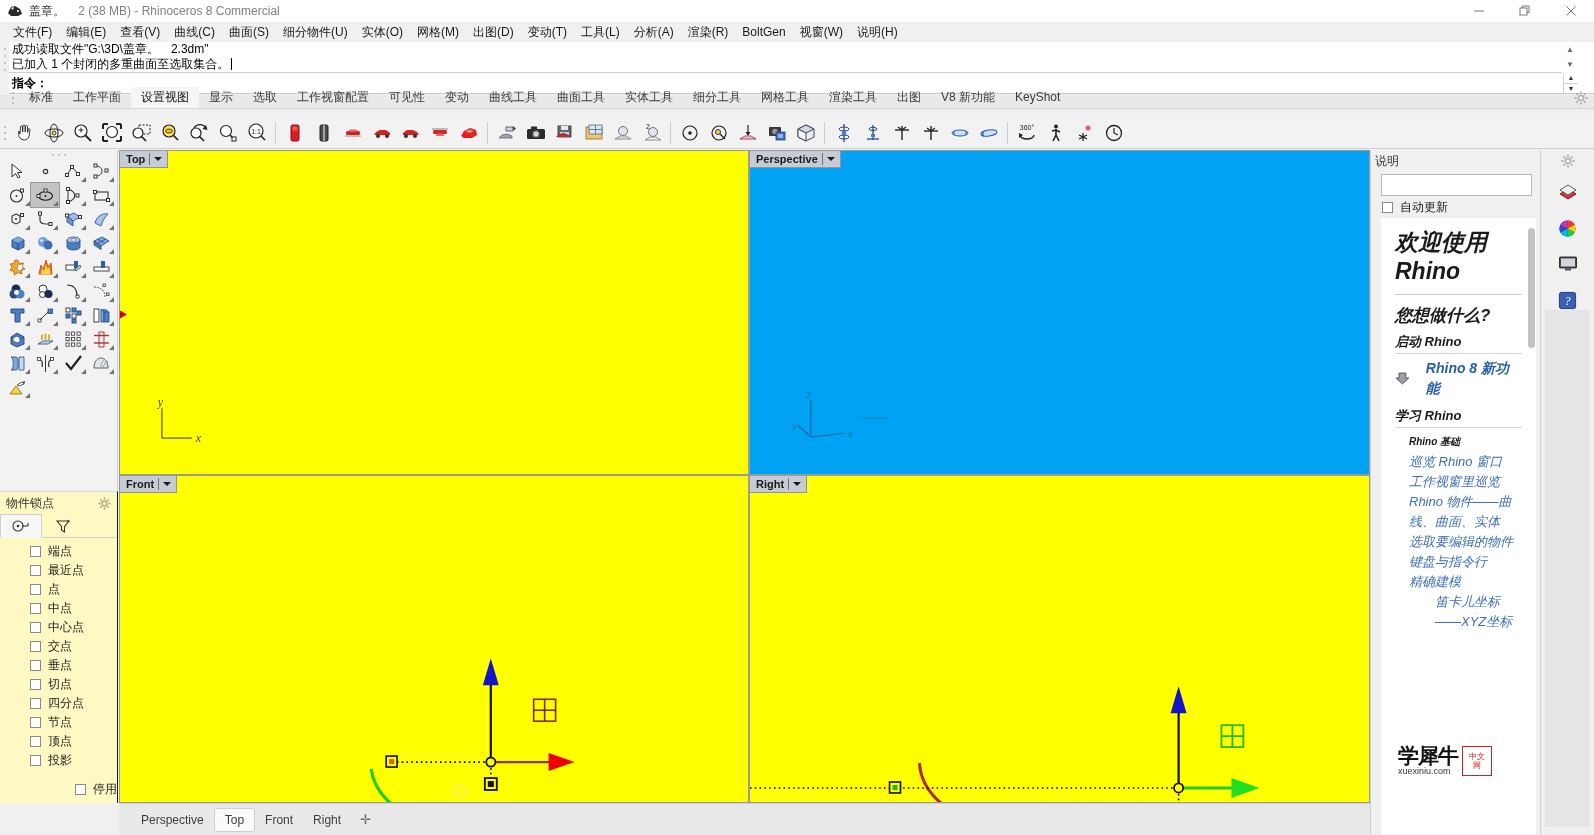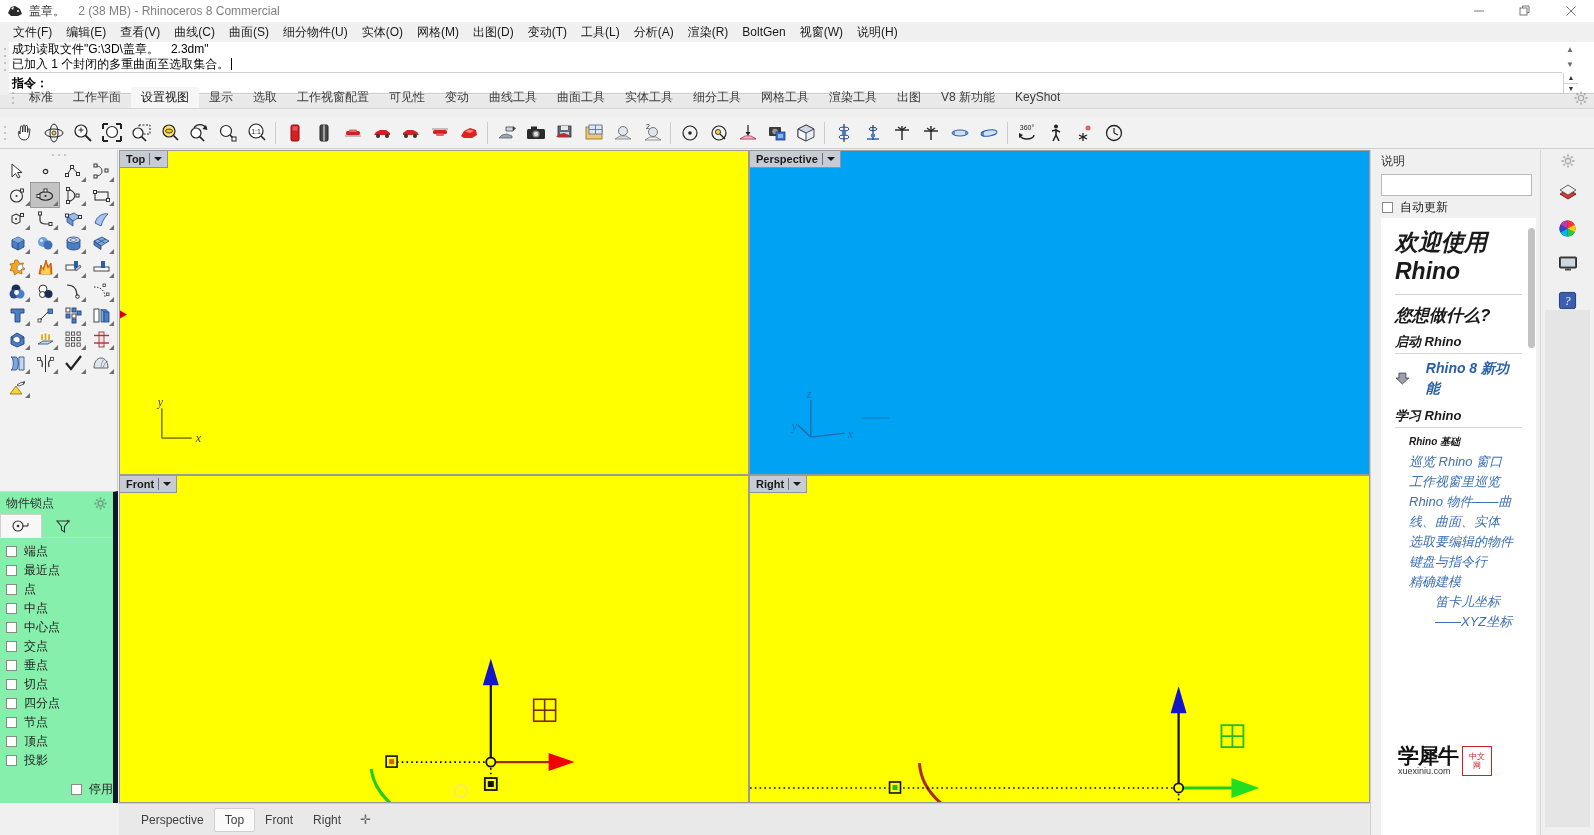--- a/index.html
+++ b/index.html
@@ -130,32 +130,32 @@
   }
   .lp-cell.sel { background:#c3c3c3; outline:1px solid #9a9a9a; }
   .lp-cell .flyout {
     position:absolute; right:1px; bottom:1px; width:0;height:0;
     border-left:5px solid transparent; border-bottom:5px solid #707070;
   }
 
   
   .osnap {
     position:absolute; left:0; bottom:32px; width:118px; height:312px;
-    background:#86efac; border-right:5px solid #0f172a; border-top:1px solid #d6d6d6;
+    background:#fef9c3; border-right:1px solid #0f172a; border-top:1px solid #d6d6d6;
   }
   .osnap-head {
     height:22px; display:flex; align-items:center; padding-left:6px;
     font-size:12px; color:#333;
   }
   .osnap-head .gear { margin-left:auto; margin-right:6px; width:13px;height:13px;opacity:.5;}
   .osnap-tabs { height:24px; display:flex; border-bottom:1px solid #cfcfcf; }
   .osnap-tab { width:42px;height:24px;display:flex;align-items:center;justify-content:center;}
   .osnap-tab.active { background:#f7f7f7; border-top:1px solid #cfcfcf;
     border-left:1px solid #cfcfcf;border-right:1px solid #cfcfcf; border-bottom:1px solid #f7f7f7;}
-  .osnap-list { padding:4px 0 0 6px; }
+  .osnap-list { padding:4px 0 0 6px;margin-left:24px; }
   .osnap-row { display:flex; align-items:center; height:19px; font-size:12px; color:#222; }
   .osnap-row .cb {
     width:11px;height:11px;border:1px solid #8a8a8a;background:#fff;margin-right:7px;flex:none;
   }
   .osnap-disable { margin-top:10px;justify-content:flex-end; }
 
   
   .vp-area { position:absolute; left:119px; top:150px; right:224px; bottom:32px; background:#d6d6d6; }
   .vp {
     position:absolute; border:1px solid #9a9a9a; overflow:hidden;
@@ -180,21 +180,21 @@
   }
   .vtab { font-size:12px; color:#3e3e3e; padding:4px 10px; border-radius:2px; }
   .vtab.active { background:#fafafa; border:1px solid #d0d0d0; }
   .vtab-plus { font-size:13px; color:#6a6a6a; padding:3px 9px; }
 
   
   .rightpanel {
     position:absolute; right:54px; top:150px; width:170px; bottom:0;
     background:#f0f0f0; border-left:1px solid #cfcfcf;
   }
-  .rp-head { height:22px; display:flex; align-items:center; padding-left:10px;
+  .rp-head { height:22px; display:flex; align-items:center; padding-left:4px;
     font-size:12px;color:#333;}
   .rp-search {
     margin:2px 8px 0 10px; height:22px; background:#fff; border:1px solid #b9b9b9;
   }
   .rp-auto { display:flex; align-items:center; height:22px; padding-left:11px; font-size:12px;color:#222;}
   .rp-auto .cb{width:11px;height:11px;border:1px solid #8a8a8a;background:#fff;margin-right:7px;}
   .rp-body {
     position:absolute; left:10px; right:4px; top:68px; bottom:0;
     background:#fff; overflow:hidden; padding:10px 14px 0 14px;font-style:italic;
   }

